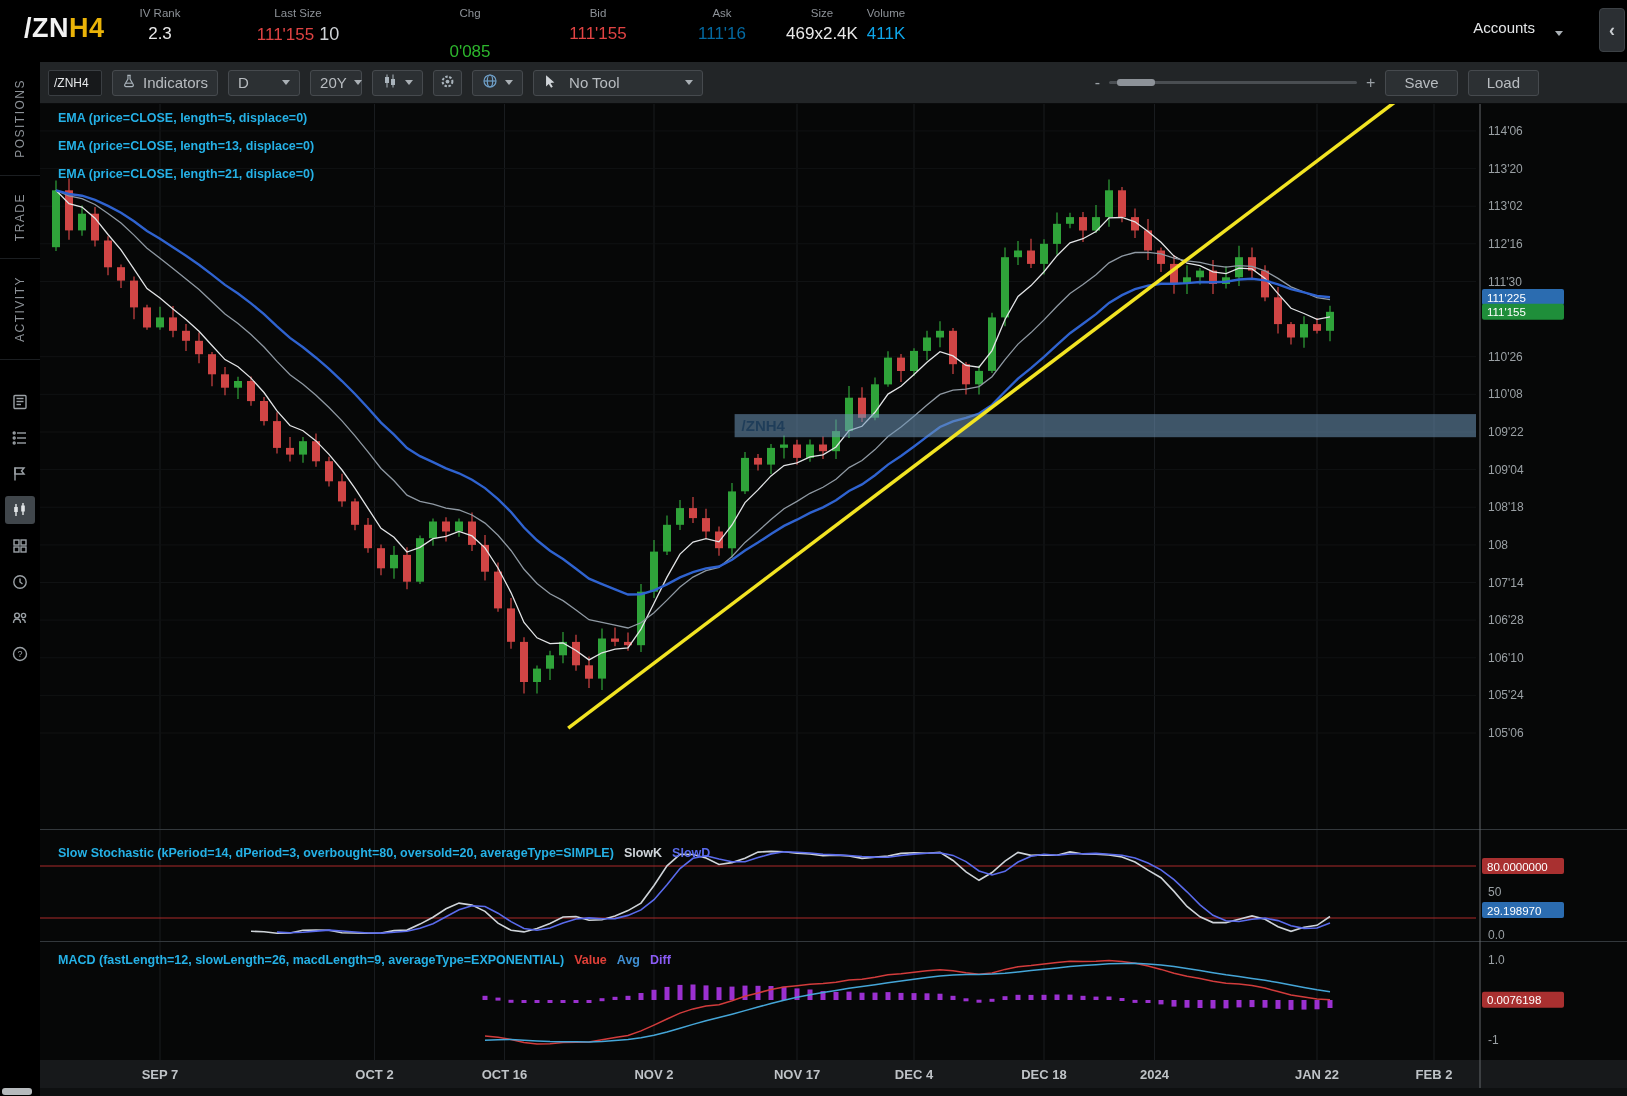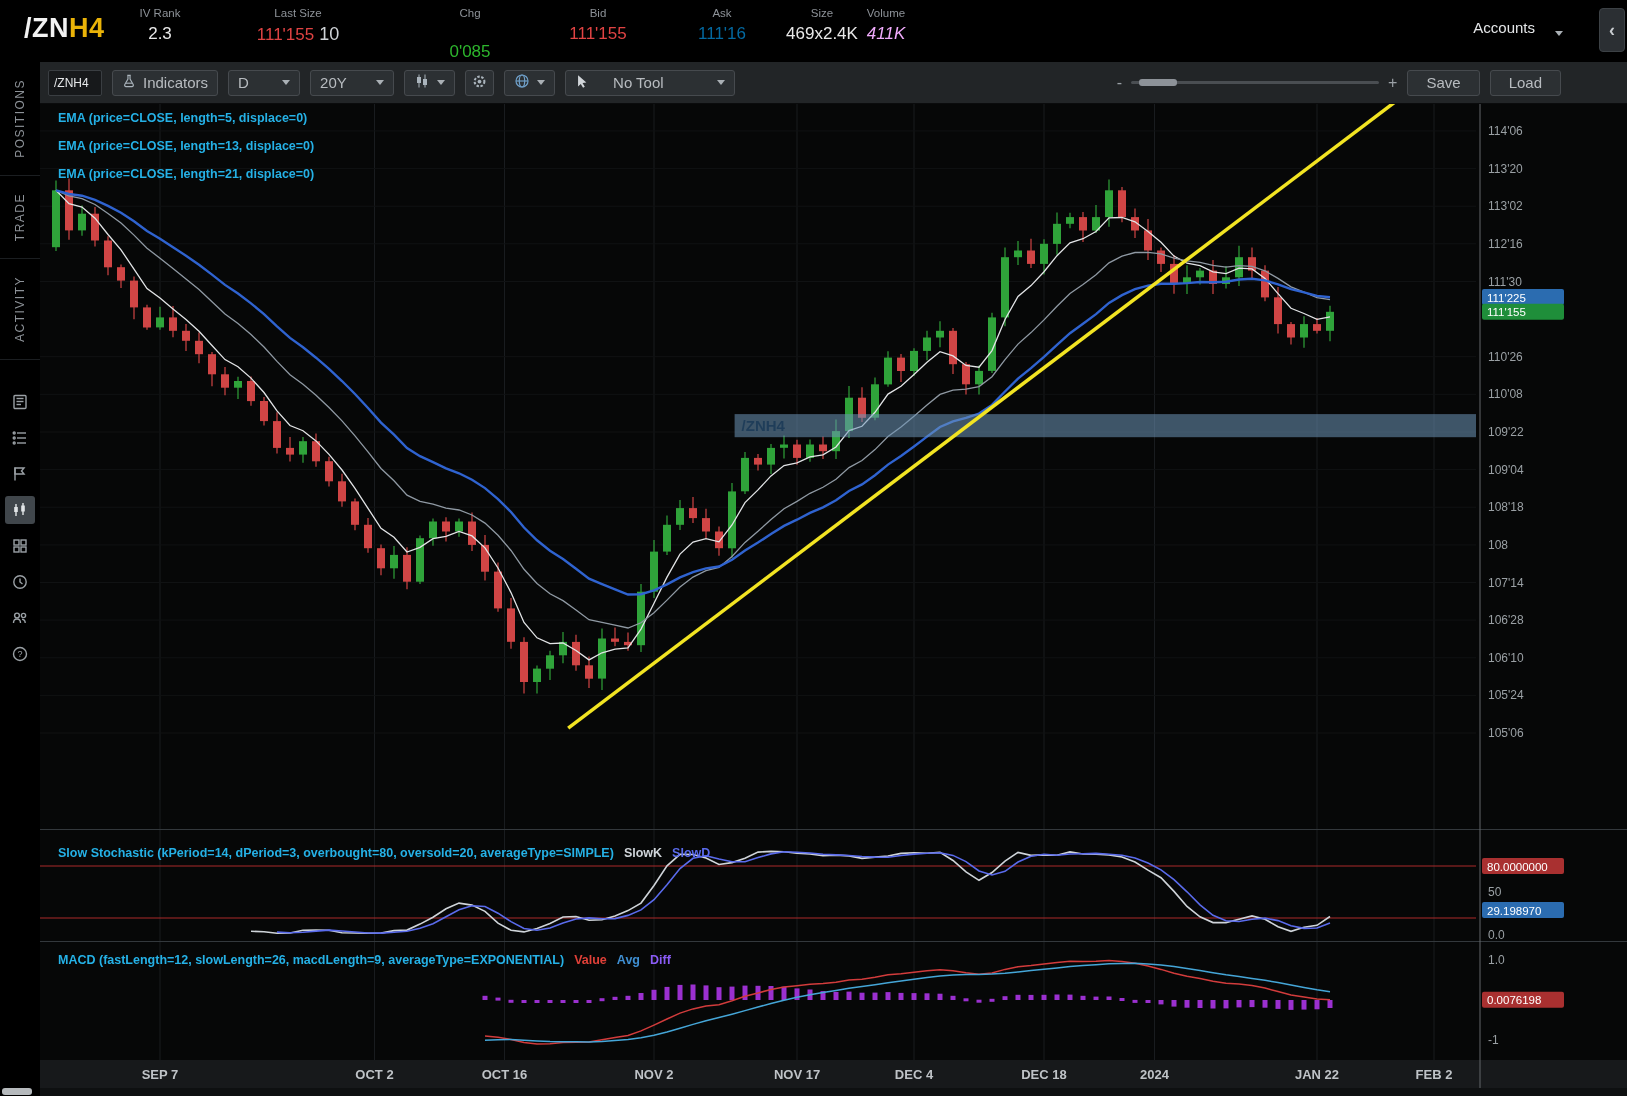--- a/index.html
+++ b/index.html
@@ -74,21 +74,21 @@
         <div class="qf" style="left: 722px;">
           <div class="ql">Ask</div>
           <div class="qv" style="color: #0369a1;">111'16</div>
         </div>
         <div class="qf" style="left: 822px;">
           <div class="ql">Size</div>
           <div class="qv" style="color: rgb(232, 232, 232);">469x2.4K</div>
         </div>
         <div class="qf" style="left: 886px;">
           <div class="ql">Volume</div>
-          <div class="qv" style="color: #f0abfc; font-style: italic;">411K</div>
+          <div class="qv" style="color: #0ea5e9;">411K</div>
         </div>
       </div>
     <div class="accounts">
       <span>Accounts</span>
       <span class="chev"></span>
     </div>
     <div class="collapse">
       <span>‹</span>
     </div>
   </header>
@@ -176,21 +176,21 @@
           <span><svg width="14" height="14" viewBox="0 0 16 16" fill="none" stroke="#aab4bc" stroke-width="1.3">
                 <path d="M6 1.5h4M6.8 1.5v4.2L3.2 12a1.6 1.6 0 0 0 1.4 2.4h6.8a1.6 1.6 0 0 0 1.4-2.4L9.2 5.7V1.5"></path>
                 <line x1="4.5" y1="10.5" x2="11.5" y2="10.5"></line>
               </svg></span>
           <span>Indicators</span>
         </div>
         <div class="tbtn" style="width:72px;justify-content:space-between">
           <span>D</span>
           <span class="chev"></span>
         </div>
-        <div class="tbtn" style="width:84px;justify-content:space-between">
+        <div class="tbtn" style="width:52px;justify-content:space-between">
           <span>20Y</span>
           <span class="chev"></span>
         </div>
         <div class="tbtn">
           <span><svg width="16" height="16" viewBox="0 0 16 16">
                 <line x1="5" y1="1.5" x2="5" y2="14.5" stroke="#aab4bc"></line>
                 <rect x="3" y="4" width="4" height="6" fill="#aab4bc"></rect>
                 <line x1="11" y1="1.5" x2="11" y2="14.5" stroke="#aab4bc"></line>
                 <rect x="9" y="6" width="4" height="6" fill="#aab4bc"></rect>
               </svg></span>
@@ -204,39 +204,39 @@
         </div>
         <div class="tbtn">
           <span><svg width="16" height="16" viewBox="0 0 16 16" fill="none" stroke="#6f9fc8" stroke-width="1.2">
                 <circle cx="8" cy="8" r="6"></circle>
                 <ellipse cx="8" cy="8" rx="2.7" ry="6"></ellipse>
                 <line x1="2" y1="8" x2="14" y2="8"></line>
               </svg></span>
           <span class="chev"></span>
         </div>
         <div class="tbtn" style="width:170px;justify-content:space-between">
-          <span style="display:flex;align-items:flex-start;gap:24px">
+          <span style="display:flex;align-items:flex-start;gap:12px">
             <span><svg width="14" height="14" viewBox="0 0 16 16">
                   <path d="M3.5 1.5l9.5 8.2-4.4.6 2.6 4.2-2 1.2-2.6-4.3-3.1 3z" fill="#d2d6da"></path>
                 </svg></span>
             <span>No Tool</span>
           </span>
           <span class="chev"></span>
         </div>
         <div class="zoom">
           <span>-</span>
           <div class="ztrack">
               <div class="zhandle"></div>
             </div>
           <span>+</span>
         </div>
         <div class="tbtn" style="padding:0 18px">
             <span>Save</span>
           </div>
-        <div class="tbtn" style="padding:8px 18px;margin-right:58px">
+        <div class="tbtn" style="padding:8px 18px;margin-right:80px">
             <span>Load</span>
           </div>
       </div>
 
       <div class="chart-region">
         <svg id="chart-svg" width="1587" height="992">
             <defs>
               <clipPath id="cpM">
                 <rect x="0" y="0" width="1436" height="724"></rect>
               </clipPath>

